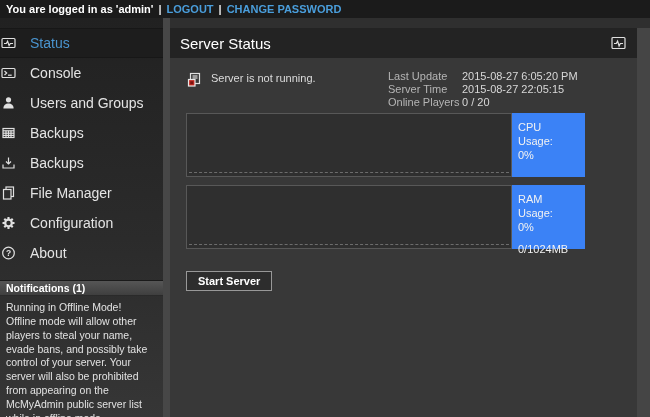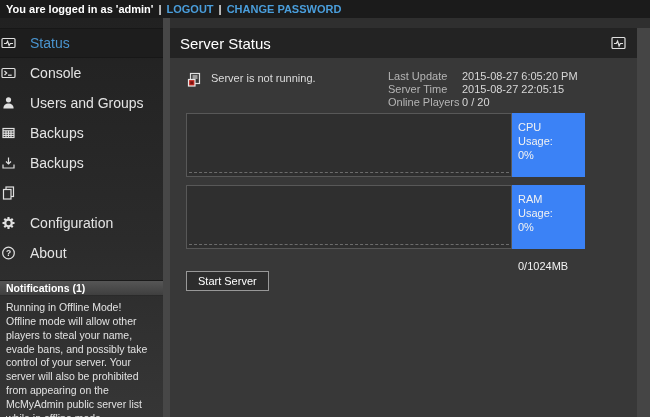--- a/index.html
+++ b/index.html
@@ -50,24 +50,24 @@
   .info-grid { margin-left: auto; display: grid; grid-template-columns: 74px 123px;
                column-gap: 0; row-gap: 1px; font-size: 11px; }
   .info-grid .lbl { color: #b5b5b5; }
   .info-grid .val { color: #d8d8d8; }
 
   .panel-row { width: 399px; height: 64px; display: flex; margin-bottom: 8px; }
   .chart-box { width: 326px; height: 64px; background: #2f2f2f; border: 1px solid #585858; position: relative; }
   .zero-line { position: absolute; left: 2px; right: 2px; bottom: 3px; border-top: 1px dashed #6c6c6c; }
   .label-box { width: 73px; height: 64px; background: #3b82f6; color: #f2f2f2; font-size: 11px;
                padding: 8px 6px; line-height: 1.25; }
-  .label-box .detail { margin-top: 26px; }
+  .label-box .detail { margin-top: 9px; }
 
   .start-btn { margin-top: 14px; display: inline-block; background: #2d2d2d; border: 1px solid #989898;
-               color: #fff; font-family: "Liberation Sans", sans-serif; font-size: 11px; font-weight: normal;
+               color: #fff; font-family: "Liberation Sans", sans-serif; font-size: 11px; font-weight: bold;
                padding: 3px 11px; cursor: pointer; }
 
   
   .footer { height: 19px; flex: 0 0 auto; background: linear-gradient(#262626, #1a1a1a);
             display: flex; align-items: center; justify-content: flex-end; padding-right: 8px;
             color: #fff; font-size: 11px; font-weight: bold; }
 </style>
 </head>
 <body>
 
@@ -143,20 +143,21 @@
           <span>Backups</span>
         </div>
 
         <div class="menu-item">
           <span class="ico">
             <svg class="icon" width="17" height="16" viewBox="0 0 16 16" stroke-width="1.1">
               <rect x="5.5" y="2" width="7.5" height="9.5"></rect>
               <rect x="3" y="4.5" width="7.5" height="9.5" fill="#2c2c2c"></rect>
             </svg>
           </span>
+          <span>File Manager</span>
         </div>
 
         <div class="menu-item">
           <span class="ico">
             <svg class="icon" width="17" height="16" viewBox="0 0 16 16">
               <g stroke="#e0e0e0" stroke-width="2.1">
                 <line x1="8" y1="2" x2="8" y2="4.4"></line>
                   <line x1="8" y1="11.6" x2="8" y2="14"></line>
                 <line x1="2" y1="8" x2="4.4" y2="8"></line>
                   <line x1="11.6" y1="8" x2="14" y2="8"></line>

